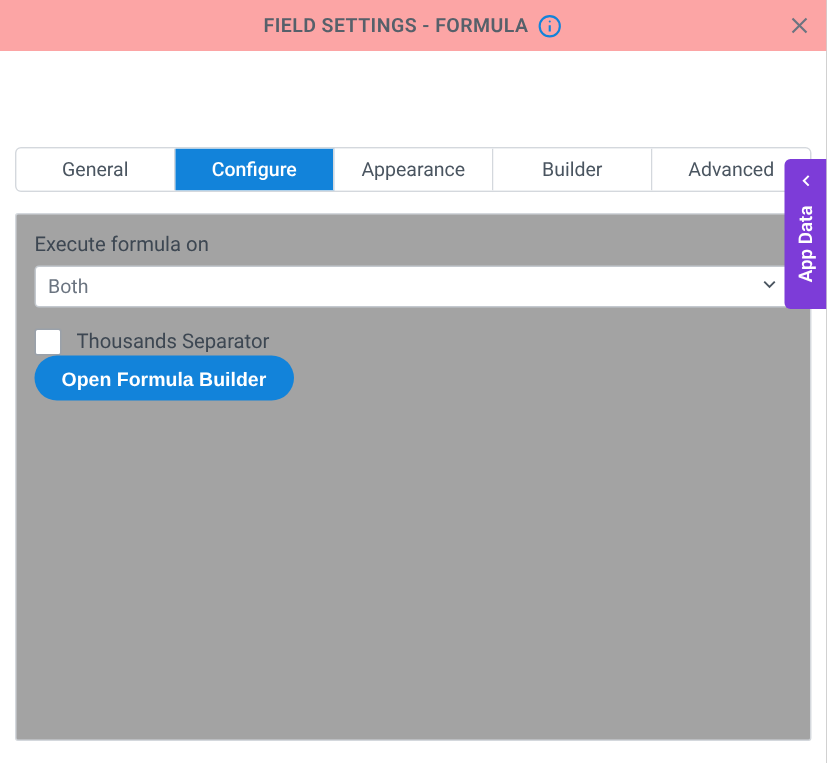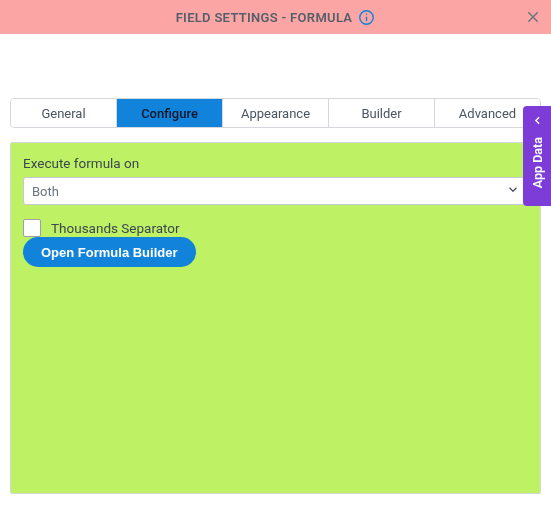--- a/index.html
+++ b/index.html
@@ -64,30 +64,30 @@
       color: #4a5560;
       cursor: pointer;
       background: #ffffff;
       border-right: 1px solid #d4d8dd;
     }
     .tab:last-child {
       border-right: none;
     }
     .tab.active {
       background: #1283da;
-      color: #0f172a;
+      color: #ffffff;
       font-weight: 500;
     }
     .content-panel {
       margin: 14px 10px 10px 10px;
       border: 1px solid #d4d8dd;
       border-radius: 2px;
       padding: 12px 12px 16px 12px;
       height: 352px;
-      background: #bef264;
+      background: #a3a3a3;
     }
     .field-label {
       font-size: 13.5px;
       color: #3d4752;
       margin-bottom: 6px;
       display: block;
     }
     .select-wrapper {
       position: relative;
       width: 100%;

